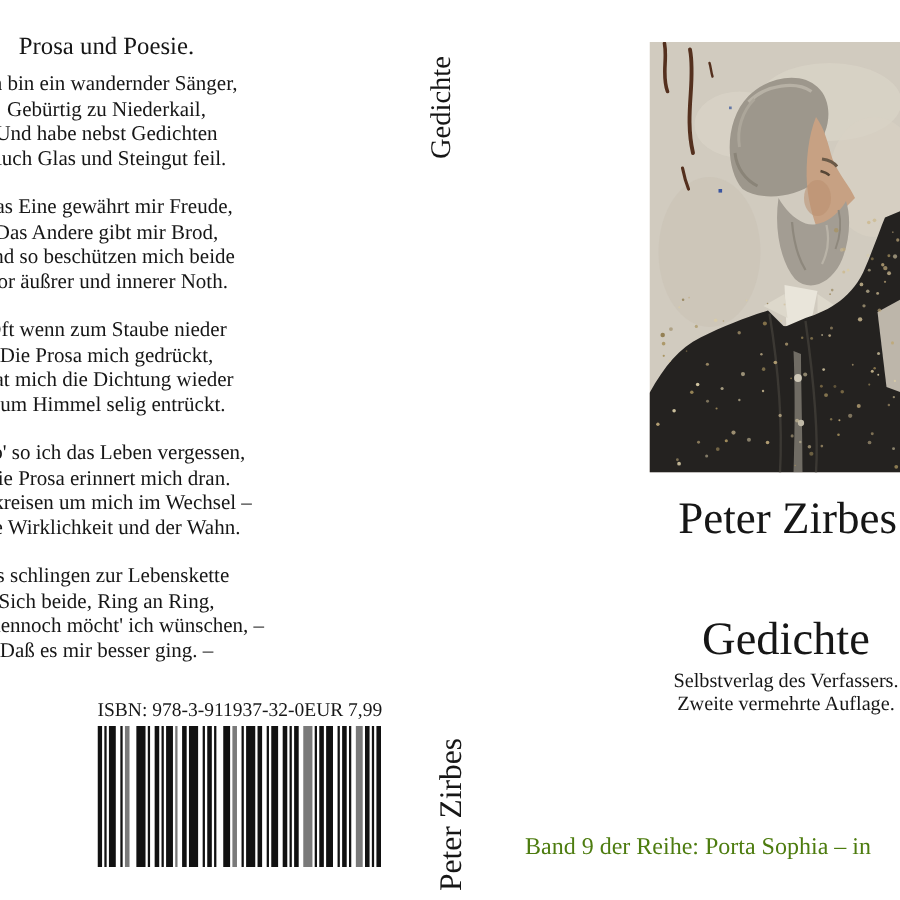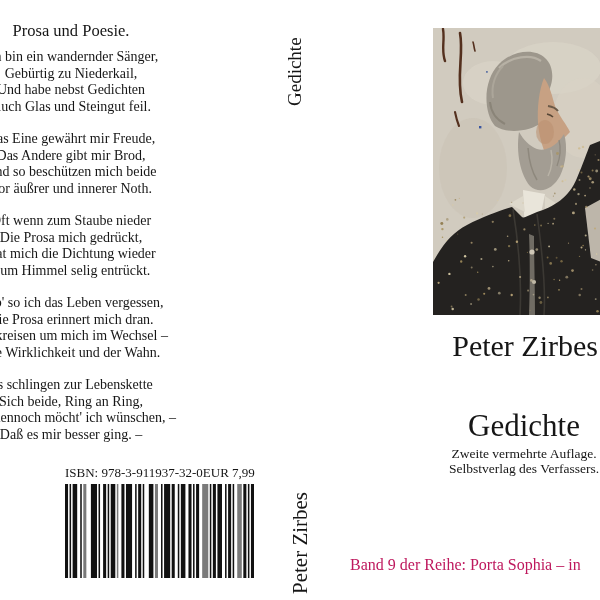--- a/index.html
+++ b/index.html
@@ -321,20 +321,20 @@
           <circle cx="132.4" cy="152.1" r="0.87" fill="#d9cca6" opacity="0.94"></circle>
           <circle cx="141.3" cy="161.6" r="1.24" fill="#cdbb92" opacity="0.81"></circle>
           <circle cx="165.5" cy="132.0" r="1.09" fill="#bfa97a" opacity="0.71"></circle>
         </g>
     </svg>
 
     <div class="front-author">Peter Zirbes</div>
     <div class="front-title">Gedichte</div>
 
     <div class="imprint">
+      <div>Selbstverlag des Verfassers.</div>
       <div>Zweite vermehrte Auflage.</div>
-      <div>Selbstverlag des Verfassers.</div>
     </div>
 
-    <div class="series-note" style="color: #be185d;">Band 9 der Reihe: Porta Sophia – in</div>
+    <div class="series-note" style="color: #4d7c0f;">Band 9 der Reihe: Porta Sophia – in</div>
   </div>
 
 </div>
 
 </body></html>

